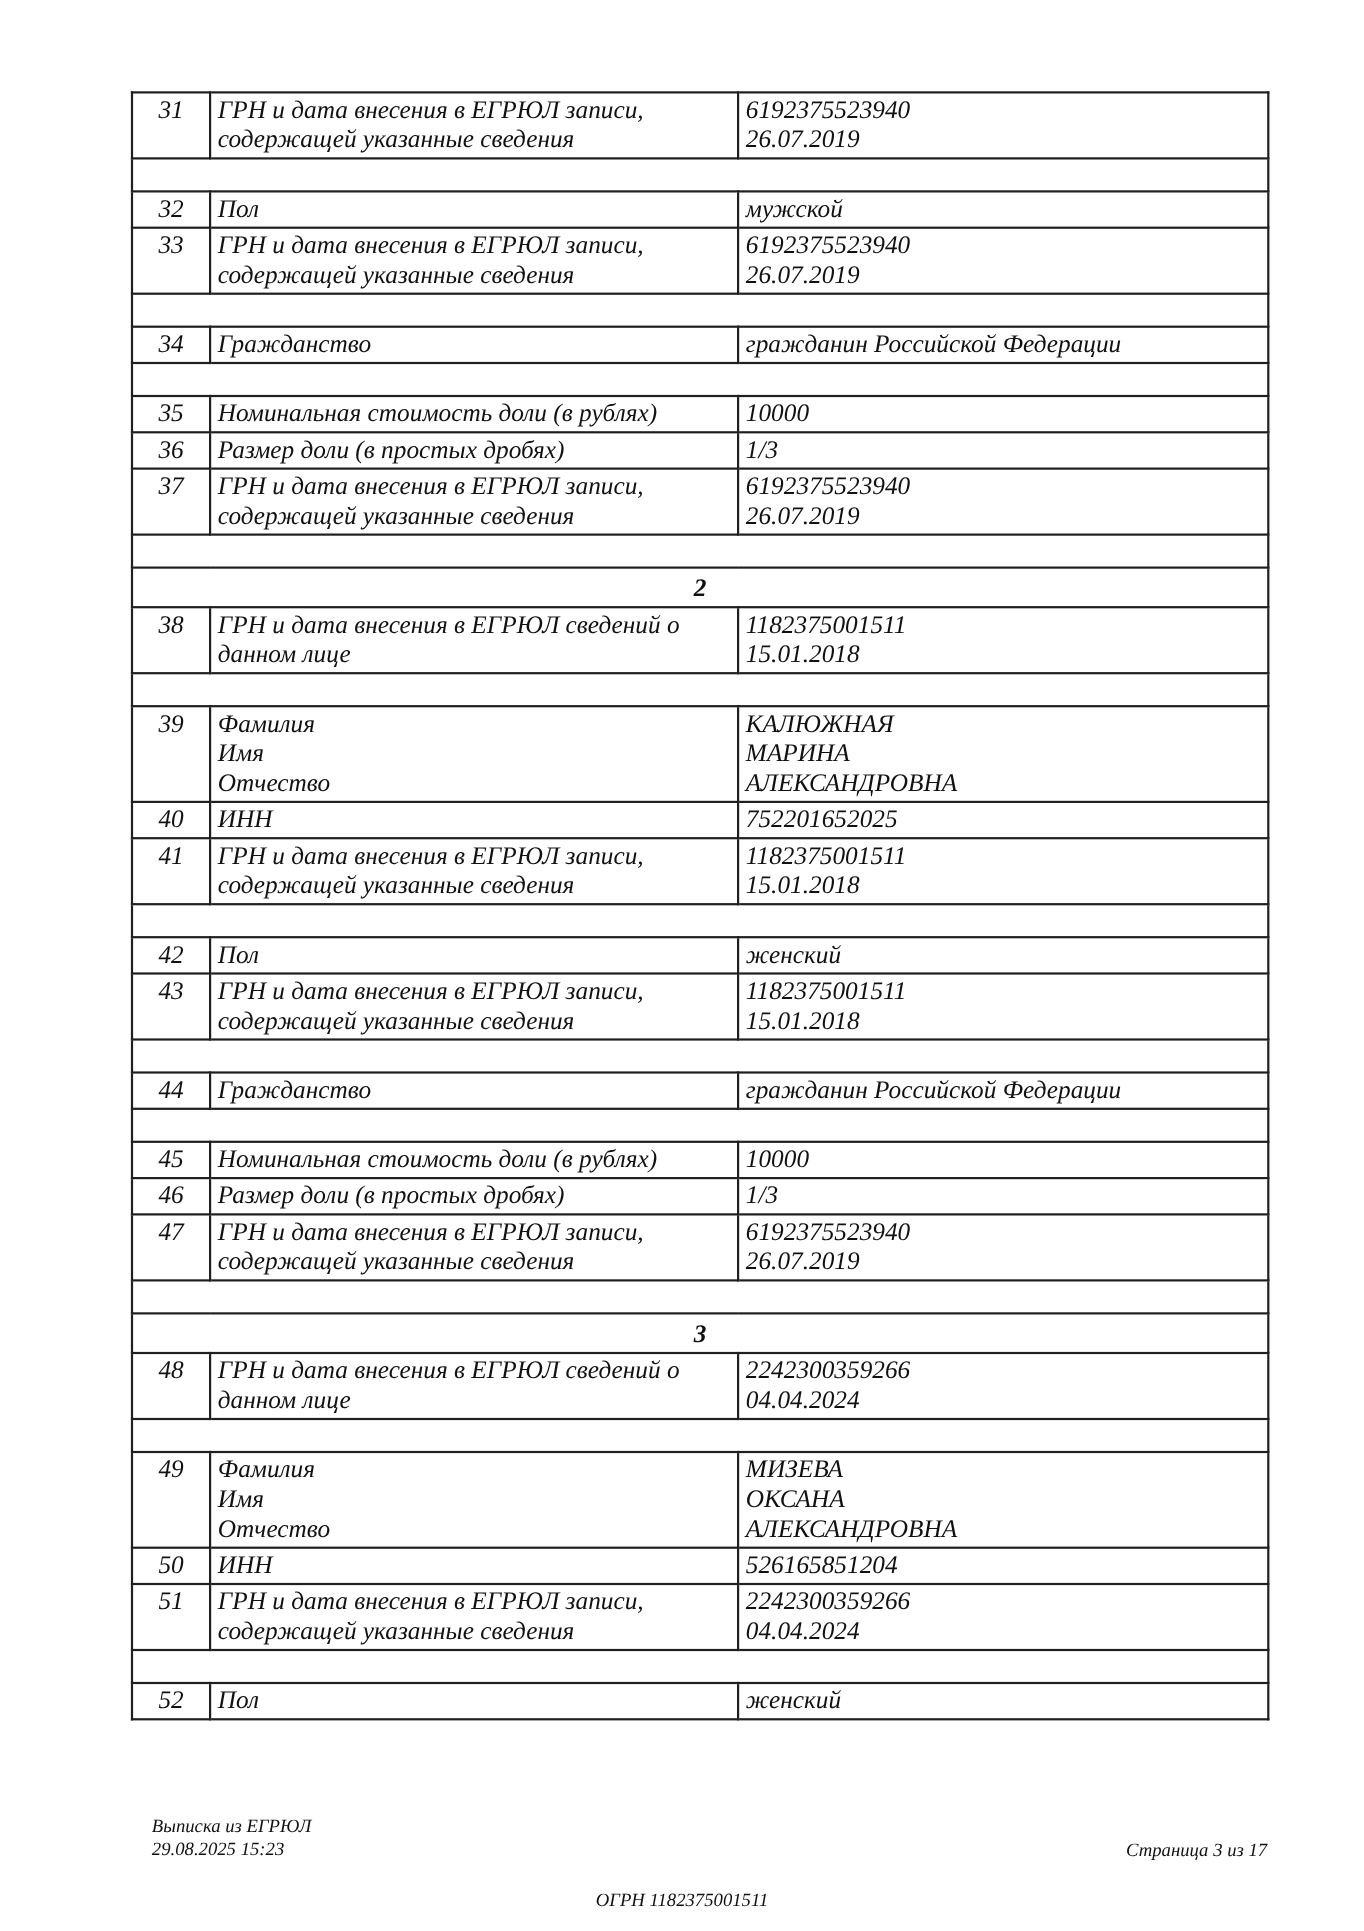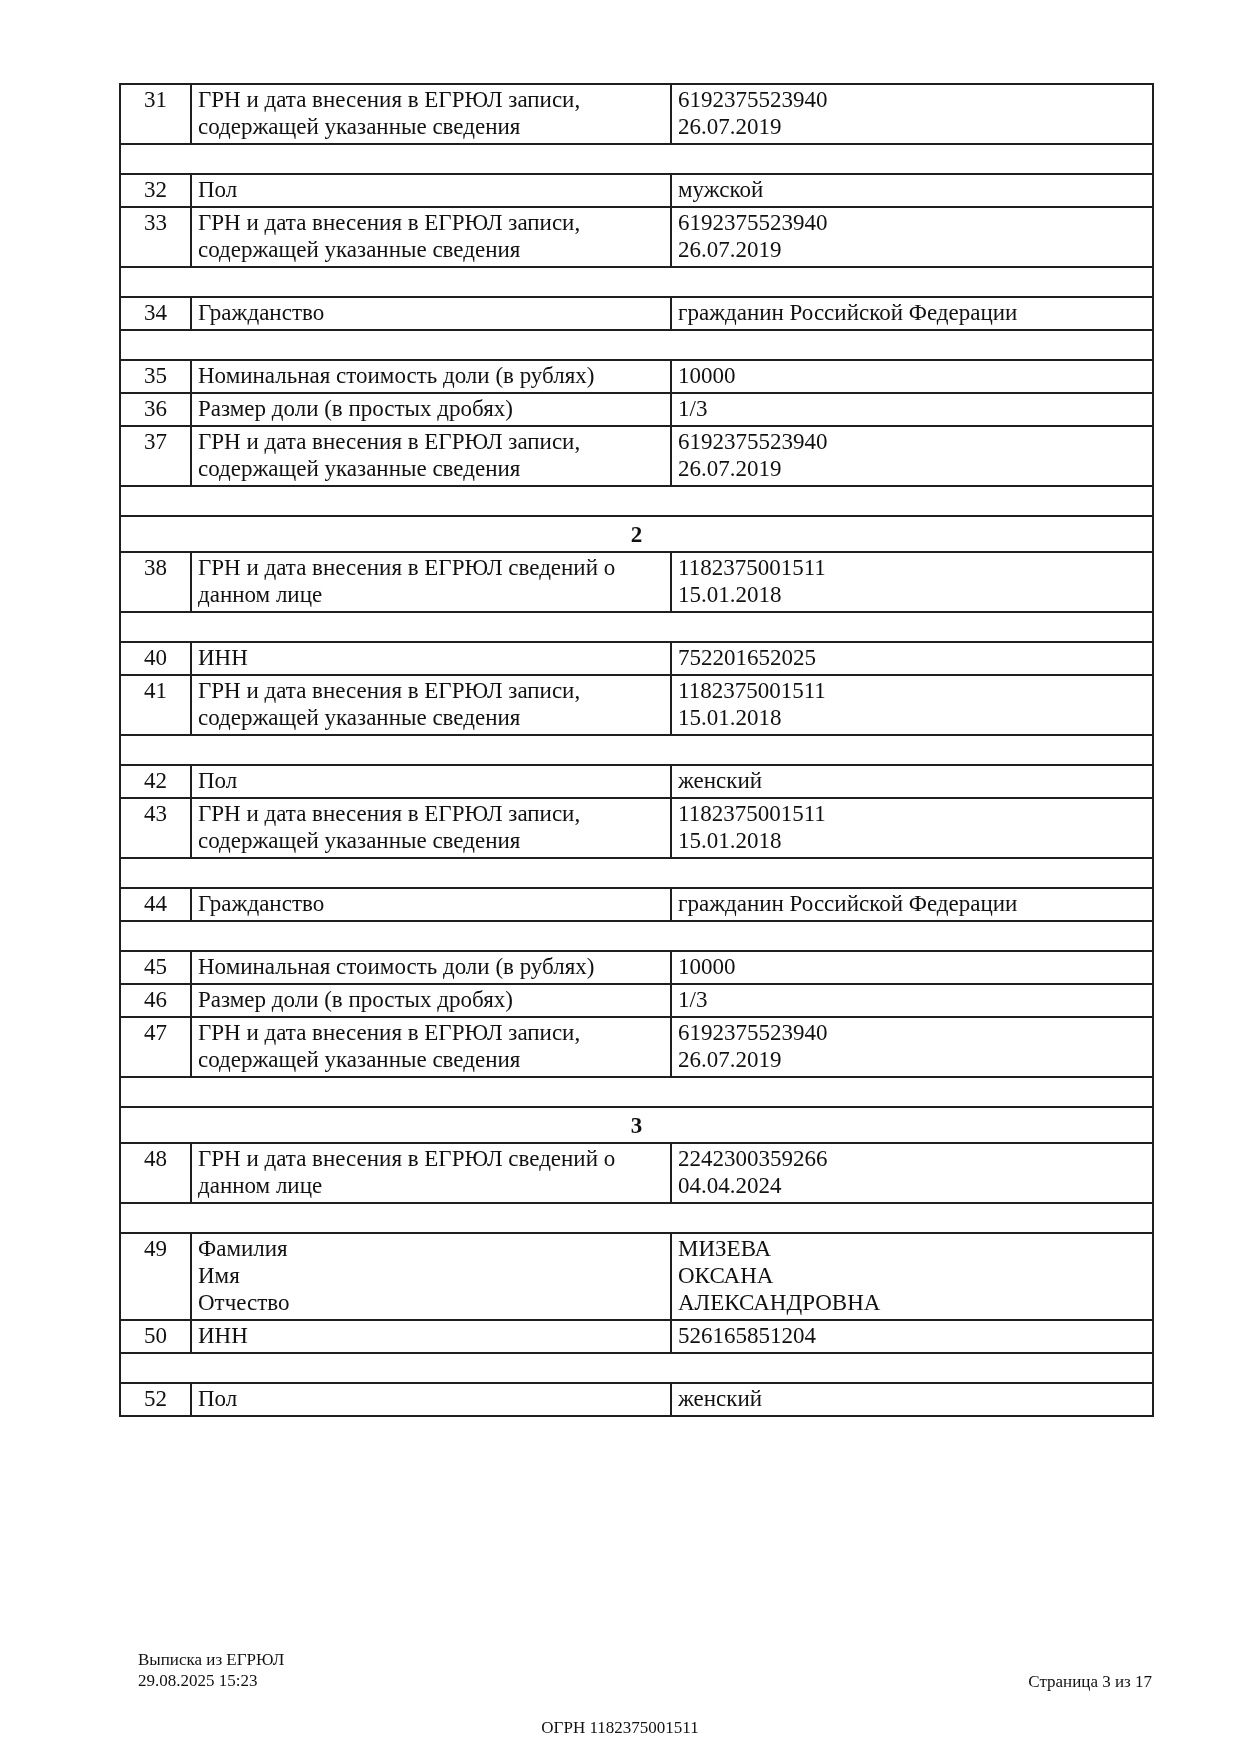--- a/index.html
+++ b/index.html
@@ -11,20 +11,21 @@
     width: 1240px;
     height: 1755px;
     position: relative;
     font-family: "Liberation Serif", "DejaVu Serif", serif;
     color: #111111;
   }
   .page {
     position: absolute;
     inset: 0;
     background: #ffffff;
+    font-style: italic;
   }
   table.doc-table {
     position: absolute;
     left: 119px;
     top: 83px;
     width: 1033px;
     border-collapse: collapse;
     table-layout: fixed;
     font-size: 23px;
   }
@@ -193,146 +194,170 @@
           </td>
           <td class="c-value">
             <div class="ln">1182375001511</div>
             <div class="ln">15.01.2018</div>
           </td>
         </tr>
         <tr class="row-spacer">
           <td colspan="3"></td>
         </tr>
         <tr class="row-field">
-          <td class="c-num">40</td>
-          <td class="c-label">
-            <div class="ln">ИНН</div>
-          </td>
-          <td class="c-value">
-            <div class="ln">752201652025</div>
-          </td>
-        </tr>
-        <tr class="row-field">
-          <td class="c-num">41</td>
-          <td class="c-label">
-            <div class="ln">ГРН и дата внесения в ЕГРЮЛ записи,</div>
-            <div class="ln">содержащей указанные сведения</div>
-          </td>
-          <td class="c-value">
-            <div class="ln">1182375001511</div>
-            <div class="ln">15.01.2018</div>
-          </td>
-        </tr>
-        <tr class="row-spacer">
-          <td colspan="3"></td>
-        </tr>
-        <tr class="row-field">
-          <td class="c-num">42</td>
-          <td class="c-label">
-            <div class="ln">Пол</div>
-          </td>
-          <td class="c-value">
-            <div class="ln">женский</div>
-          </td>
-        </tr>
-        <tr class="row-field">
-          <td class="c-num">43</td>
-          <td class="c-label">
-            <div class="ln">ГРН и дата внесения в ЕГРЮЛ записи,</div>
-            <div class="ln">содержащей указанные сведения</div>
-          </td>
-          <td class="c-value">
-            <div class="ln">1182375001511</div>
-            <div class="ln">15.01.2018</div>
-          </td>
-        </tr>
-        <tr class="row-spacer">
-          <td colspan="3"></td>
-        </tr>
-        <tr class="row-field">
-          <td class="c-num">44</td>
-          <td class="c-label">
-            <div class="ln">Гражданство</div>
-          </td>
-          <td class="c-value">
-            <div class="ln">гражданин Российской Федерации</div>
-          </td>
-        </tr>
-        <tr class="row-spacer">
-          <td colspan="3"></td>
-        </tr>
-        <tr class="row-field">
-          <td class="c-num">45</td>
-          <td class="c-label">
-            <div class="ln">Номинальная стоимость доли (в рублях)</div>
-          </td>
-          <td class="c-value">
-            <div class="ln">10000</div>
-          </td>
-        </tr>
-        <tr class="row-field">
-          <td class="c-num">46</td>
-          <td class="c-label">
-            <div class="ln">Размер доли (в простых дробях)</div>
-          </td>
-          <td class="c-value">
-            <div class="ln">1/3</div>
-          </td>
-        </tr>
-        <tr class="row-field">
-          <td class="c-num">47</td>
-          <td class="c-label">
-            <div class="ln">ГРН и дата внесения в ЕГРЮЛ записи,</div>
-            <div class="ln">содержащей указанные сведения</div>
-          </td>
-          <td class="c-value">
-            <div class="ln">6192375523940</div>
-            <div class="ln">26.07.2019</div>
-          </td>
-        </tr>
-        <tr class="row-spacer">
-          <td colspan="3"></td>
-        </tr>
-        <tr class="row-section">
-          <td colspan="3">3</td>
-        </tr>
-        <tr class="row-field">
-          <td class="c-num">48</td>
-          <td class="c-label">
-            <div class="ln">ГРН и дата внесения в ЕГРЮЛ сведений о</div>
-            <div class="ln">данном лице</div>
-          </td>
-          <td class="c-value">
-            <div class="ln">2242300359266</div>
-            <div class="ln">04.04.2024</div>
-          </td>
-        </tr>
-        <tr class="row-spacer">
-          <td colspan="3"></td>
-        </tr>
-        <tr class="row-field">
-          <td class="c-num">49</td>
+          <td class="c-num">39</td>
           <td class="c-label">
             <div class="ln">Фамилия</div>
             <div class="ln">Имя</div>
             <div class="ln">Отчество</div>
           </td>
           <td class="c-value">
+            <div class="ln">КАЛЮЖНАЯ</div>
+            <div class="ln">МАРИНА</div>
+            <div class="ln">АЛЕКСАНДРОВНА</div>
+          </td>
+        </tr>
+        <tr class="row-field">
+          <td class="c-num">40</td>
+          <td class="c-label">
+            <div class="ln">ИНН</div>
+          </td>
+          <td class="c-value">
+            <div class="ln">752201652025</div>
+          </td>
+        </tr>
+        <tr class="row-field">
+          <td class="c-num">41</td>
+          <td class="c-label">
+            <div class="ln">ГРН и дата внесения в ЕГРЮЛ записи,</div>
+            <div class="ln">содержащей указанные сведения</div>
+          </td>
+          <td class="c-value">
+            <div class="ln">1182375001511</div>
+            <div class="ln">15.01.2018</div>
+          </td>
+        </tr>
+        <tr class="row-spacer">
+          <td colspan="3"></td>
+        </tr>
+        <tr class="row-field">
+          <td class="c-num">42</td>
+          <td class="c-label">
+            <div class="ln">Пол</div>
+          </td>
+          <td class="c-value">
+            <div class="ln">женский</div>
+          </td>
+        </tr>
+        <tr class="row-field">
+          <td class="c-num">43</td>
+          <td class="c-label">
+            <div class="ln">ГРН и дата внесения в ЕГРЮЛ записи,</div>
+            <div class="ln">содержащей указанные сведения</div>
+          </td>
+          <td class="c-value">
+            <div class="ln">1182375001511</div>
+            <div class="ln">15.01.2018</div>
+          </td>
+        </tr>
+        <tr class="row-spacer">
+          <td colspan="3"></td>
+        </tr>
+        <tr class="row-field">
+          <td class="c-num">44</td>
+          <td class="c-label">
+            <div class="ln">Гражданство</div>
+          </td>
+          <td class="c-value">
+            <div class="ln">гражданин Российской Федерации</div>
+          </td>
+        </tr>
+        <tr class="row-spacer">
+          <td colspan="3"></td>
+        </tr>
+        <tr class="row-field">
+          <td class="c-num">45</td>
+          <td class="c-label">
+            <div class="ln">Номинальная стоимость доли (в рублях)</div>
+          </td>
+          <td class="c-value">
+            <div class="ln">10000</div>
+          </td>
+        </tr>
+        <tr class="row-field">
+          <td class="c-num">46</td>
+          <td class="c-label">
+            <div class="ln">Размер доли (в простых дробях)</div>
+          </td>
+          <td class="c-value">
+            <div class="ln">1/3</div>
+          </td>
+        </tr>
+        <tr class="row-field">
+          <td class="c-num">47</td>
+          <td class="c-label">
+            <div class="ln">ГРН и дата внесения в ЕГРЮЛ записи,</div>
+            <div class="ln">содержащей указанные сведения</div>
+          </td>
+          <td class="c-value">
+            <div class="ln">6192375523940</div>
+            <div class="ln">26.07.2019</div>
+          </td>
+        </tr>
+        <tr class="row-spacer">
+          <td colspan="3"></td>
+        </tr>
+        <tr class="row-section">
+          <td colspan="3">3</td>
+        </tr>
+        <tr class="row-field">
+          <td class="c-num">48</td>
+          <td class="c-label">
+            <div class="ln">ГРН и дата внесения в ЕГРЮЛ сведений о</div>
+            <div class="ln">данном лице</div>
+          </td>
+          <td class="c-value">
+            <div class="ln">2242300359266</div>
+            <div class="ln">04.04.2024</div>
+          </td>
+        </tr>
+        <tr class="row-spacer">
+          <td colspan="3"></td>
+        </tr>
+        <tr class="row-field">
+          <td class="c-num">49</td>
+          <td class="c-label">
+            <div class="ln">Фамилия</div>
+            <div class="ln">Имя</div>
+            <div class="ln">Отчество</div>
+          </td>
+          <td class="c-value">
             <div class="ln">МИЗЕВА</div>
             <div class="ln">ОКСАНА</div>
             <div class="ln">АЛЕКСАНДРОВНА</div>
           </td>
         </tr>
         <tr class="row-field">
           <td class="c-num">50</td>
           <td class="c-label">
             <div class="ln">ИНН</div>
           </td>
           <td class="c-value">
             <div class="ln">526165851204</div>
+          </td>
+        </tr>
+        <tr class="row-field">
+          <td class="c-num">51</td>
+          <td class="c-label">
+            <div class="ln">ГРН и дата внесения в ЕГРЮЛ записи,</div>
+            <div class="ln">содержащей указанные сведения</div>
+          </td>
+          <td class="c-value">
+            <div class="ln">2242300359266</div>
+            <div class="ln">04.04.2024</div>
           </td>
         </tr>
         <tr class="row-spacer">
           <td colspan="3"></td>
         </tr>
         <tr class="row-field">
           <td class="c-num">52</td>
           <td class="c-label">
             <div class="ln">Пол</div>
           </td>

